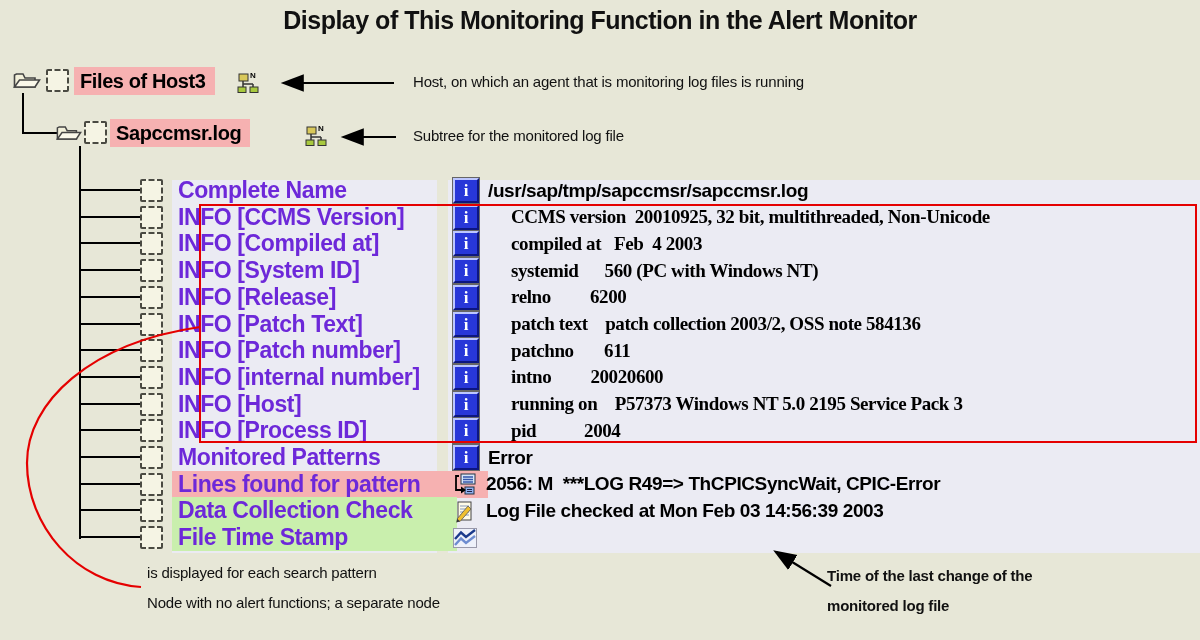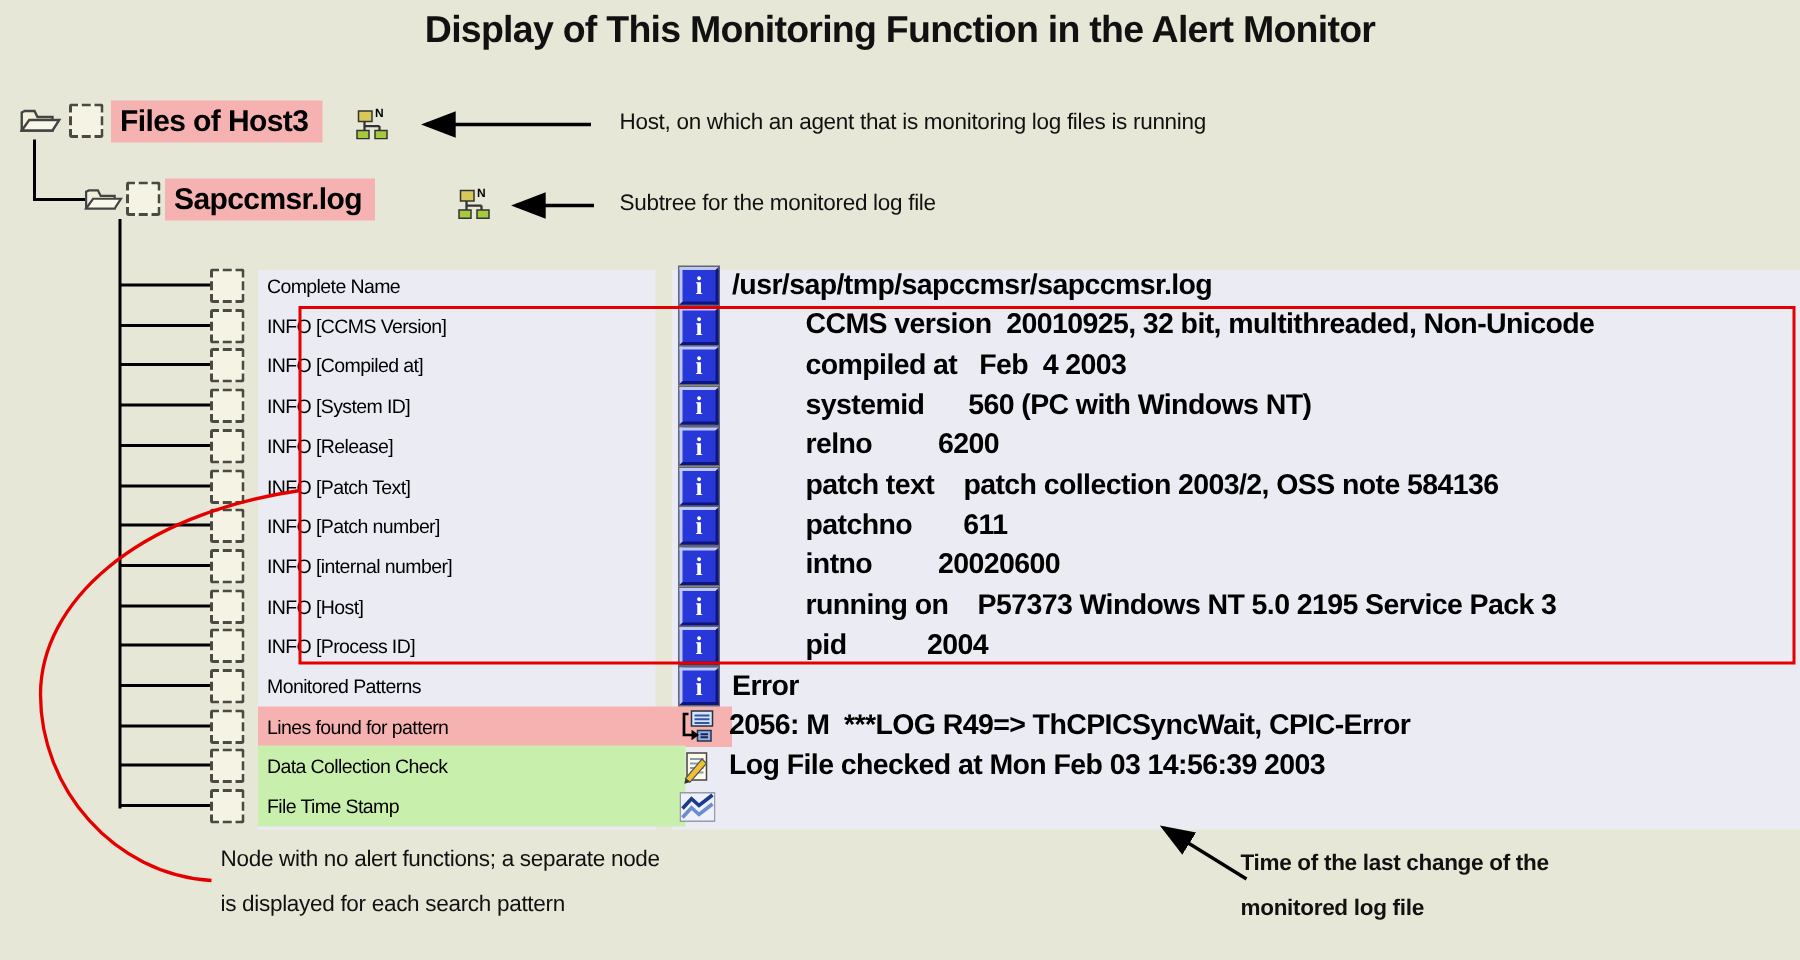--- a/index.html
+++ b/index.html
@@ -12,28 +12,28 @@
   
   .label-col-bg{position:absolute;left:172px;top:180px;width:265px;height:373px;background:#ebebf3;}
   .value-panel{position:absolute;left:448px;top:180px;width:752px;height:373px;background:#ebebf3;}
 
   
   .r{--y:calc(177px + var(--i) * 26.7px);}
   .br{position:absolute;left:80px;top:calc(var(--y) + 12px);width:60px;height:2px;background:#000;}
   .cb{position:absolute;left:140px;top:calc(var(--y) + 2px);width:19px;height:19px;
       border:2px dashed #4a4a42;background:#f5f4e4;border-radius:2px;box-sizing:content-box;}
   .lbl{position:absolute;left:172px;top:var(--y);width:265px;height:27px;line-height:27px;
-       padding-left:6px;font-size:13px;font-weight:normal;color:#000000;letter-spacing:-0.4px;
+       padding-left:6px;font-size:23px;font-weight:bold;color:#6d28d9;letter-spacing:-0.4px;
        white-space:nowrap;box-sizing:border-box;}
   .hl-pink{background:#f6b1b1;width:316px;}
   .hl-green{background:#c9efad;width:285px;}
 
   .vrow{position:absolute;left:453px;top:var(--y);height:27px;display:flex;align-items:center;}
   .vt{font-size:19px;font-weight:bold;color:#000;letter-spacing:-0.4px;margin-left:9px;white-space:pre;}
-  .vt.ind{margin-left:58px;}
+  .vt.ind{margin-left:32px;font-family:Liberation Serif, serif;}
 
   
   .icon-info{width:22px;height:21px;background:#2837d8;flex:0 0 auto;
              border:2px solid;border-color:#bcc6ff #0d1680 #0d1680 #bcc6ff;
              box-shadow:0 0 0 1px #666;display:flex;align-items:center;justify-content:center;}
   .icon-info::after{content:"i";color:#fff;font-family:"Liberation Serif",serif;
              font-weight:bold;font-size:17px;line-height:1;}
   .icon-svg{width:24px;height:24px;flex:0 0 auto;}
 
   
@@ -205,22 +205,22 @@
     <svg class="icon-svg" viewBox="0 0 24 24">
       <rect x="0.5" y="2.5" width="23" height="19" fill="#eef1fa" stroke="#99a"></rect>
       <polyline points="2,13 8,6.5 13,11 22,4" stroke="#1a3a8c" stroke-width="2.4" fill="none"></polyline>
       <polyline points="2,19 8,12.5 13,17 22,10" stroke="#6d8cd0" stroke-width="2.4" fill="none"></polyline>
     </svg>
   </div>
 
   <div class="red-rect"></div>
 
   <div class="annot" style="left:147px;top:558px;">
+    <div>is displayed for each search pattern</div>
     <div>Node with no alert functions; a separate node</div>
-    <div>is displayed for each search pattern</div>
   </div>
   <div class="annot" style="left:827px;top:561px;font-weight:bold;">
     <div>Time of the last change of the</div>
     <div>monitored log file</div>
   </div>
 
   <svg class="overlay" width="1200" height="640" viewBox="0 0 1200 640">
     <defs>
       <marker id="ah" markerWidth="11" markerHeight="9" refX="9" refY="4.5" orient="auto">
         <path d="M10.5,4.5 L0,0.5 L0,8.5 Z" fill="#000"></path>

